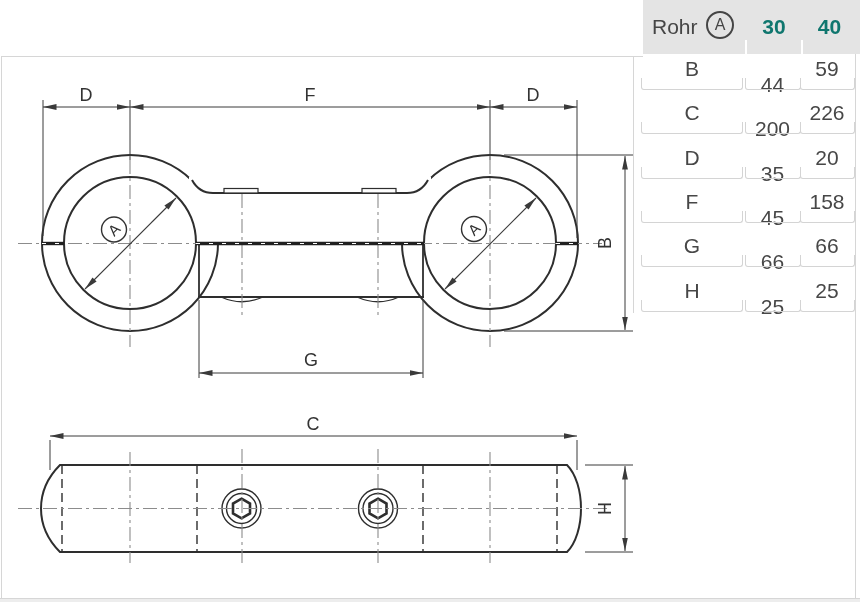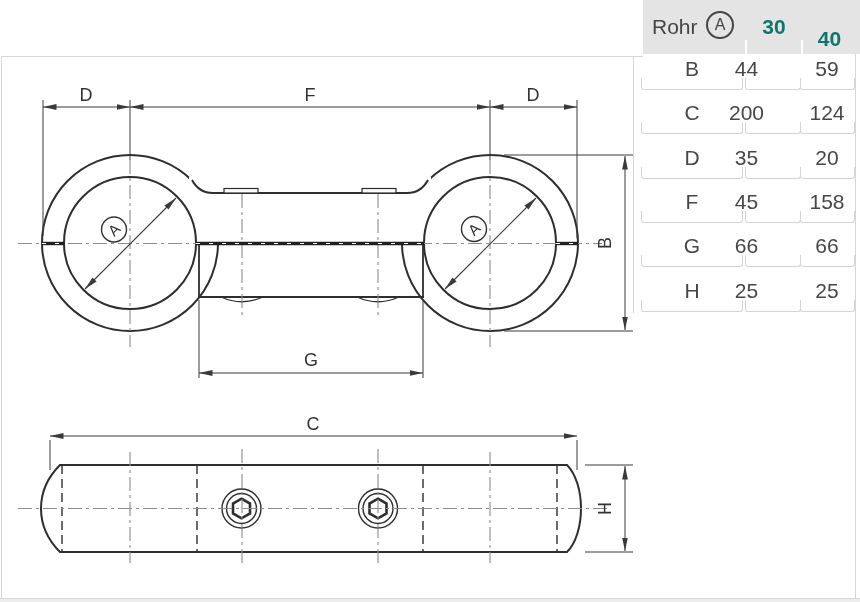--- a/index.html
+++ b/index.html
@@ -14,27 +14,27 @@
   svg.drawing text.balloon-letter{font-size:15px;}
   
   .thead{position:absolute;left:643px;top:0;width:246px;height:54px;background:#e4e4e4;}
   .thead .rohr{position:absolute;left:9px;top:0;height:54px;line-height:54px;
                font-size:21px;color:#454545;}
   .pipe-circle{position:absolute;left:63px;top:11px;width:24px;height:24px;border:2px solid #454545;
                border-radius:50%;text-align:center;line-height:24px;font-size:16px;color:#454545;}
   .hcol{position:absolute;top:0;height:54px;line-height:54px;text-align:center;
         font-size:21px;font-weight:700;color:#0f766e;}
   .hcol.c30{left:105px;width:52px;}
-  .hcol.c40{left:160px;width:53px;margin-top:12px;}
+  .hcol.c40{left:160px;width:53px;}
   .htick{position:absolute;top:40px;width:2px;height:14px;background:#ffffff;}
   .trow{position:absolute;left:0;top:0;width:860px;height:44px;}
   .cell{position:absolute;top:0;height:30px;line-height:30px;text-align:center;
         font-size:21px;color:#474747;}
   .cell.name{left:643px;width:98px;}
-  .cell.v1{left:720px;width:53px;}
+  .cell.v1{left:746px;width:53px;margin-top:16px;}
   .cell.v2{left:801px;width:52px;}
   .cellu{position:absolute;top:24px;height:11px;border-left:1px solid #d4d4d4;
          border-right:1px solid #d4d4d4;border-bottom:1px solid #d4d4d4;
          border-radius:0 0 3px 3px;}
   .cellu.name{left:641px;width:100px;}
   .cellu.v1{left:745px;width:54px;}
   .cellu.v2{left:800px;width:53px;}
 </style>
 </head>
 <body>
@@ -218,21 +218,21 @@
       <span class="cell v1">44</span>
       <span class="cell v2">59</span>
       <span class="cellu name"></span>
       <span class="cellu v1"></span>
       <span class="cellu v2"></span>
     </div>
 
     <div class="trow" style="top:98px;">
       <span class="cell name">C</span>
       <span class="cell v1">200</span>
-      <span class="cell v2">124</span>
+      <span class="cell v2">226</span>
       <span class="cellu name"></span>
       <span class="cellu v1"></span>
       <span class="cellu v2"></span>
     </div>
 
     <div class="trow" style="top:143px;">
       <span class="cell name">D</span>
       <span class="cell v1">35</span>
       <span class="cell v2">20</span>
       <span class="cellu name"></span>

